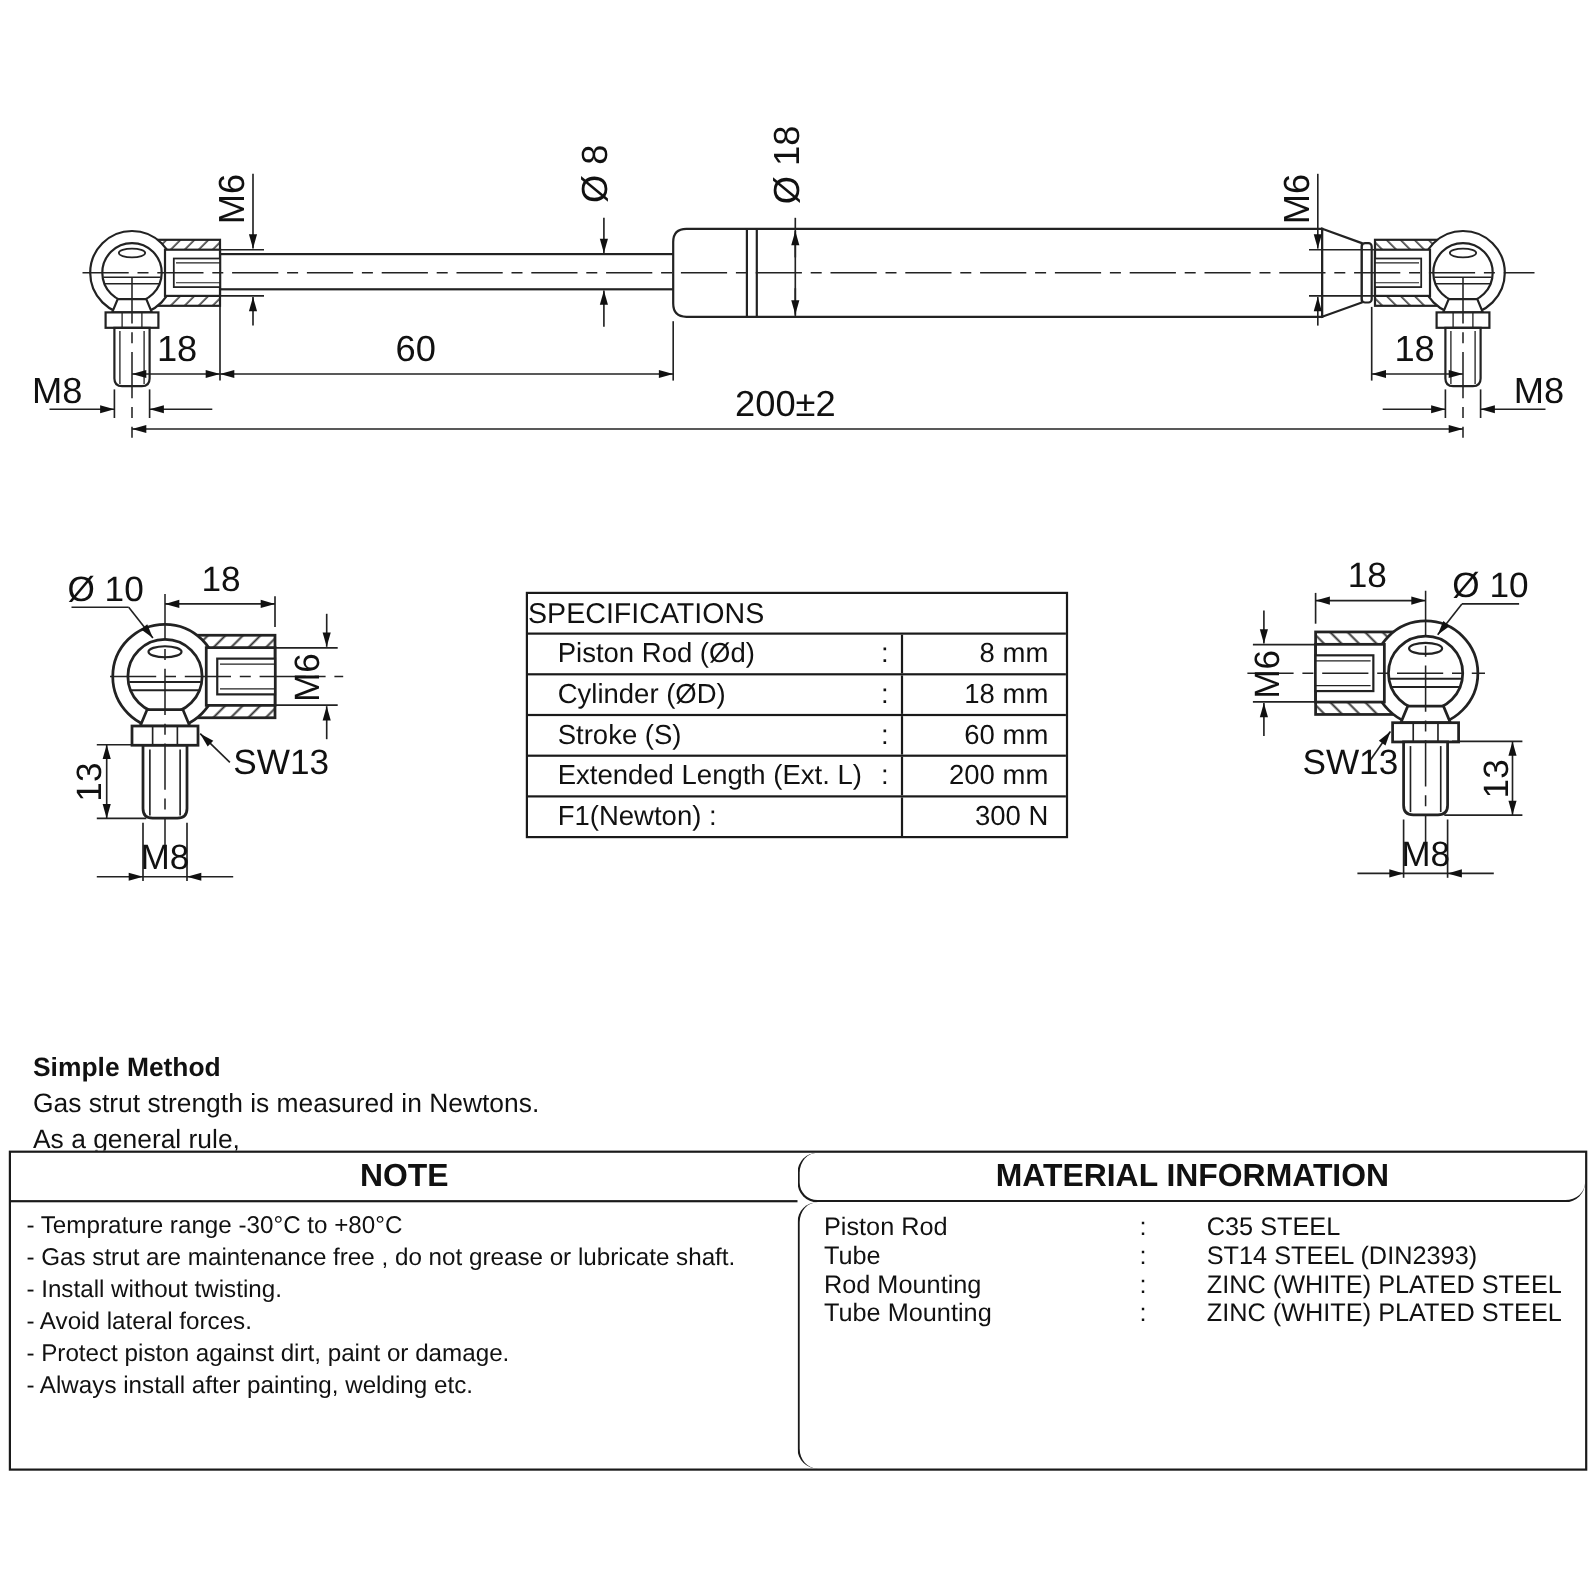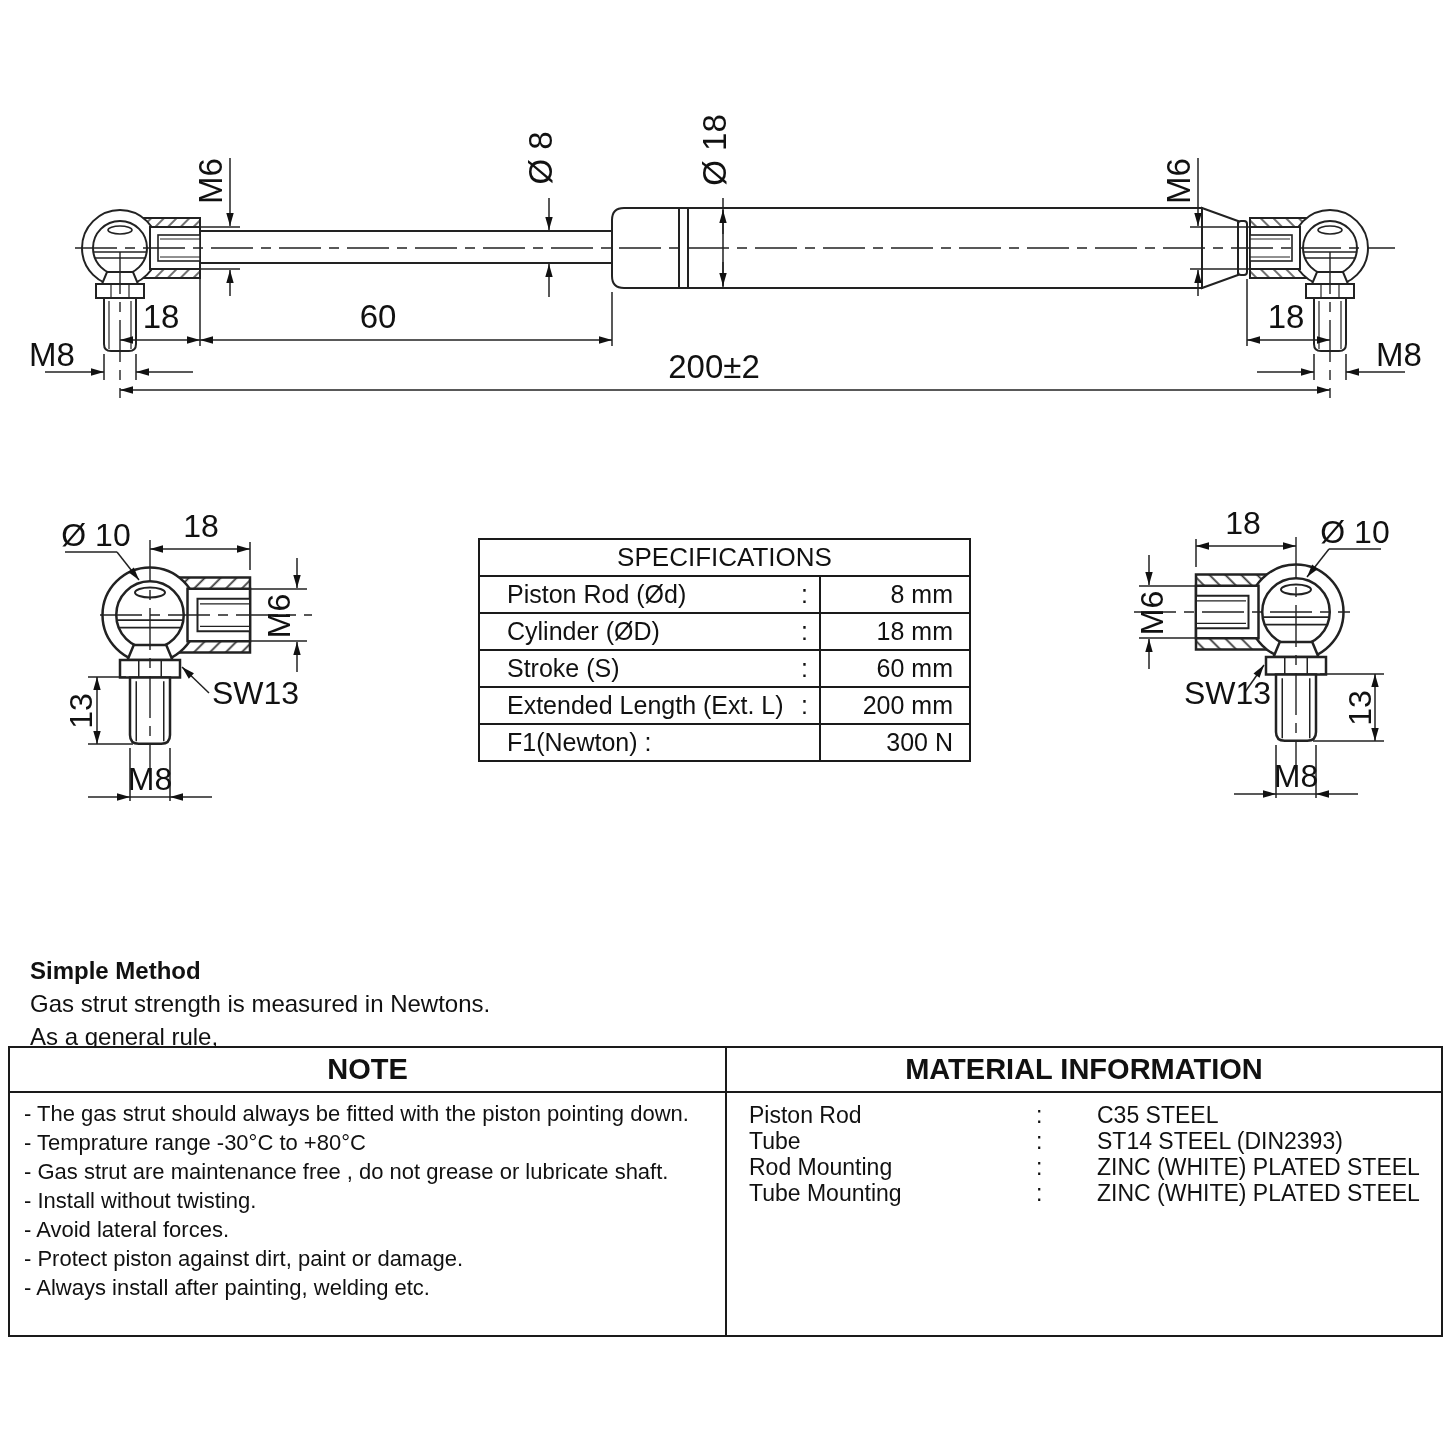--- a/index.html
+++ b/index.html
@@ -8,33 +8,33 @@
   svg{position:absolute;left:0;top:0;}
   svg text{font-family:"Liberation Sans",sans-serif;font-size:33px;fill:#111;}
   svg text.mid{text-anchor:middle;}
   svg text.det{font-size:32px;}
   .ln{stroke:#222;stroke-width:2;fill:none;}
   .fw{stroke:#222;stroke-width:2;fill:#fff;}
   .dim{stroke:#222;stroke-width:1.5;fill:none;}
   .cl{stroke:#222;stroke-width:1.4;fill:none;stroke-dasharray:42 8 10 8;}
 
   .spec-table{position:absolute;left:478px;top:538px;width:489px;border:2px solid #1a1a1a;background:#fff;font-size:25px;}
-  .spec-title{height:35px;line-height:35px;text-align:center;font-size:26px;}
+  .spec-title{height:35px;line-height:35px;font-size:26px;}
   .spec-row{display:grid;grid-template-columns:1fr 18px 150px;height:35px;line-height:35px;border-top:2px solid #1a1a1a;}
   .spec-label{padding-left:27px;white-space:nowrap;}
   .spec-colon{text-align:left;}
   .spec-value{border-left:2px solid #1a1a1a;text-align:right;padding-right:16px;white-space:nowrap;}
 
   .method{position:absolute;left:30px;top:906px;font-size:24px;line-height:33px;}
   .method .b{font-weight:bold;margin-top:48px;}
 
   .bottom-table{position:absolute;left:8px;top:1046px;width:1435px;height:291px;border:2px solid #1a1a1a;background:#fff;
     display:grid;grid-template-columns:715px 1fr;grid-template-rows:45px 1fr;box-sizing:border-box;}
   .bt-header{font-weight:bold;font-size:29px;text-align:center;line-height:42px;border-bottom:2px solid #1a1a1a;}
-  .bt-right{border-left:2px solid #1a1a1a;}
+  .bt-right{border-left:2px solid #1a1a1a;border-radius:18px;}
   .bt-body-left{padding:6px 0 0 14px;font-size:22px;line-height:29px;white-space:nowrap;}
   .bt-body-right{padding:9px 0 0 22px;font-size:23px;line-height:26px;white-space:nowrap;}
   .mat-row{display:grid;grid-template-columns:242px 16px 1fr;gap:45px;}
 </style>
 </head>
 <body>
 
 <div class="canvas">
 
   <svg width="1445" height="840" viewBox="0 0 1445 840">
@@ -270,21 +270,20 @@
     <div class="b">Simple Method</div>
     <div>Gas strut strength is measured in Newtons.</div>
     <div>As a general rule,</div>
     <div class="b">100N = 10kg of strength</div>
   </div>
 
   <div class="bottom-table">
     <div class="bt-header">NOTE</div>
     <div class="bt-header bt-right">MATERIAL INFORMATION</div>
     <div class="bt-body-left">
-      <div>- The gas strut should always be fitted with the piston pointing down.</div>
       <div>- Temprature range -30°C to +80°C</div>
       <div>- Gas strut are maintenance free , do not grease or lubricate shaft.</div>
       <div>- Install without twisting.</div>
       <div>- Avoid lateral forces.</div>
       <div>- Protect piston against dirt, paint or damage.</div>
       <div>- Always install after painting, welding etc.</div>
     </div>
     <div class="bt-body-right bt-right">
       <div class="mat-row">
         <span>Piston Rod</span>

